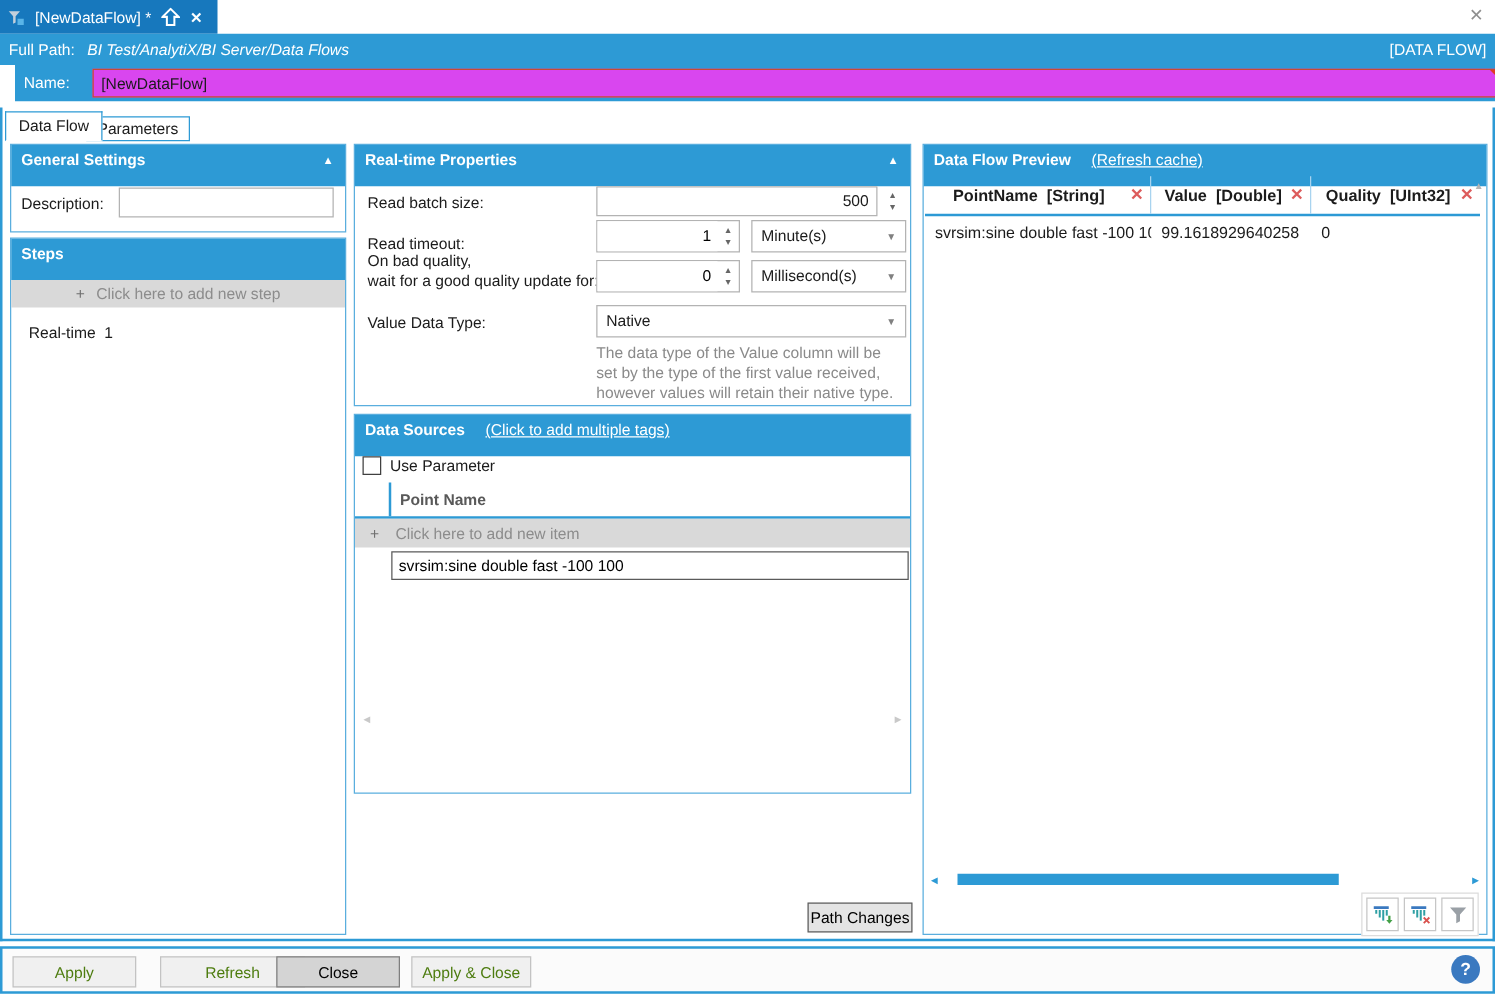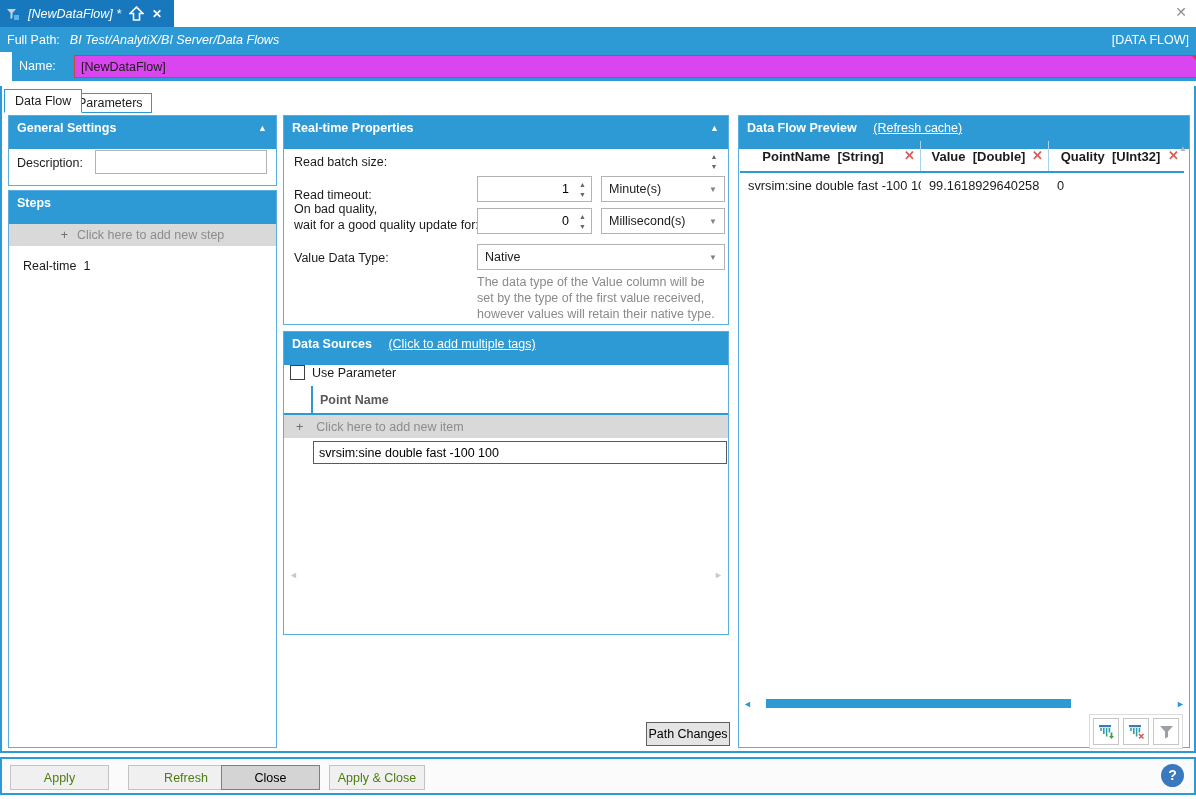--- a/index.html
+++ b/index.html
@@ -8,21 +8,21 @@
     background: #fff; font-family: "Liberation Sans", sans-serif;
     font-size: 12.5px; color: #1b1b1b;
   }
   .abs { position: absolute; }
   .pre { white-space: pre; }
 
   
   .tabstrip { position:absolute; left:0; top:0; width:1196px; height:27px; background:#fff; }
   .doc-tab { position:absolute; left:0; top:0; height:27px; background:#1778bd; color:#fff;
              display:flex; align-items:center; gap:8px; padding:0 12px 0 6px; cursor:default; }
-  .dt-title { font-size:12.5px;font-style:italic; }
+  .dt-title { font-size:12.5px; }
   .dt-x { font-size:12px; font-weight:bold; cursor:pointer; }
   .win-x { position:absolute; right:9px; top:4px; color:#8f8f8f; font-size:14px; cursor:pointer; }
 
   
   .pathbar { position:absolute; left:0; top:27px; width:1196px; height:25px; background:#2d9ad5;
              color:#fff; display:flex; align-items:center; }
   .pb-label { margin-left:7px; }
   .pb-value { margin-left:10px; font-style:italic; }
   .pb-badge { position:absolute; right:7px; }
 
@@ -165,20 +165,21 @@
     <div class="pre" style="margin:13px 0 0 14px;cursor:pointer">Real-time  1</div>
   </div>
 
   <div class="panel" style="left:281px;top:29px;width:446px;height:210px">
     <div class="phead">
       <span>Real-time Properties</span>
       <span class="collapse">▲</span>
     </div>
 
     <span class="lbl" style="left:10px;top:39px">Read batch size:</span>
+    <input class="field-input abs" style="left: 193px; top: 33px; width: 225px; height: 24px; text-align: right; padding-right: 6px;" value="500">
     <div class="spin abs" style="left:422px;top:33px;width:16px;height:24px">
       <span>▲</span>
       <span>▼</span>
     </div>
 
     <span class="lbl" style="left:10px;top:72px">Read timeout:</span>
     <div class="num-wrap" style="left:193px;top:60px;width:115px;height:26px">
       <input value="1" style="">
       <div class="spin" style="width:17px">
         <span>▲</span>

